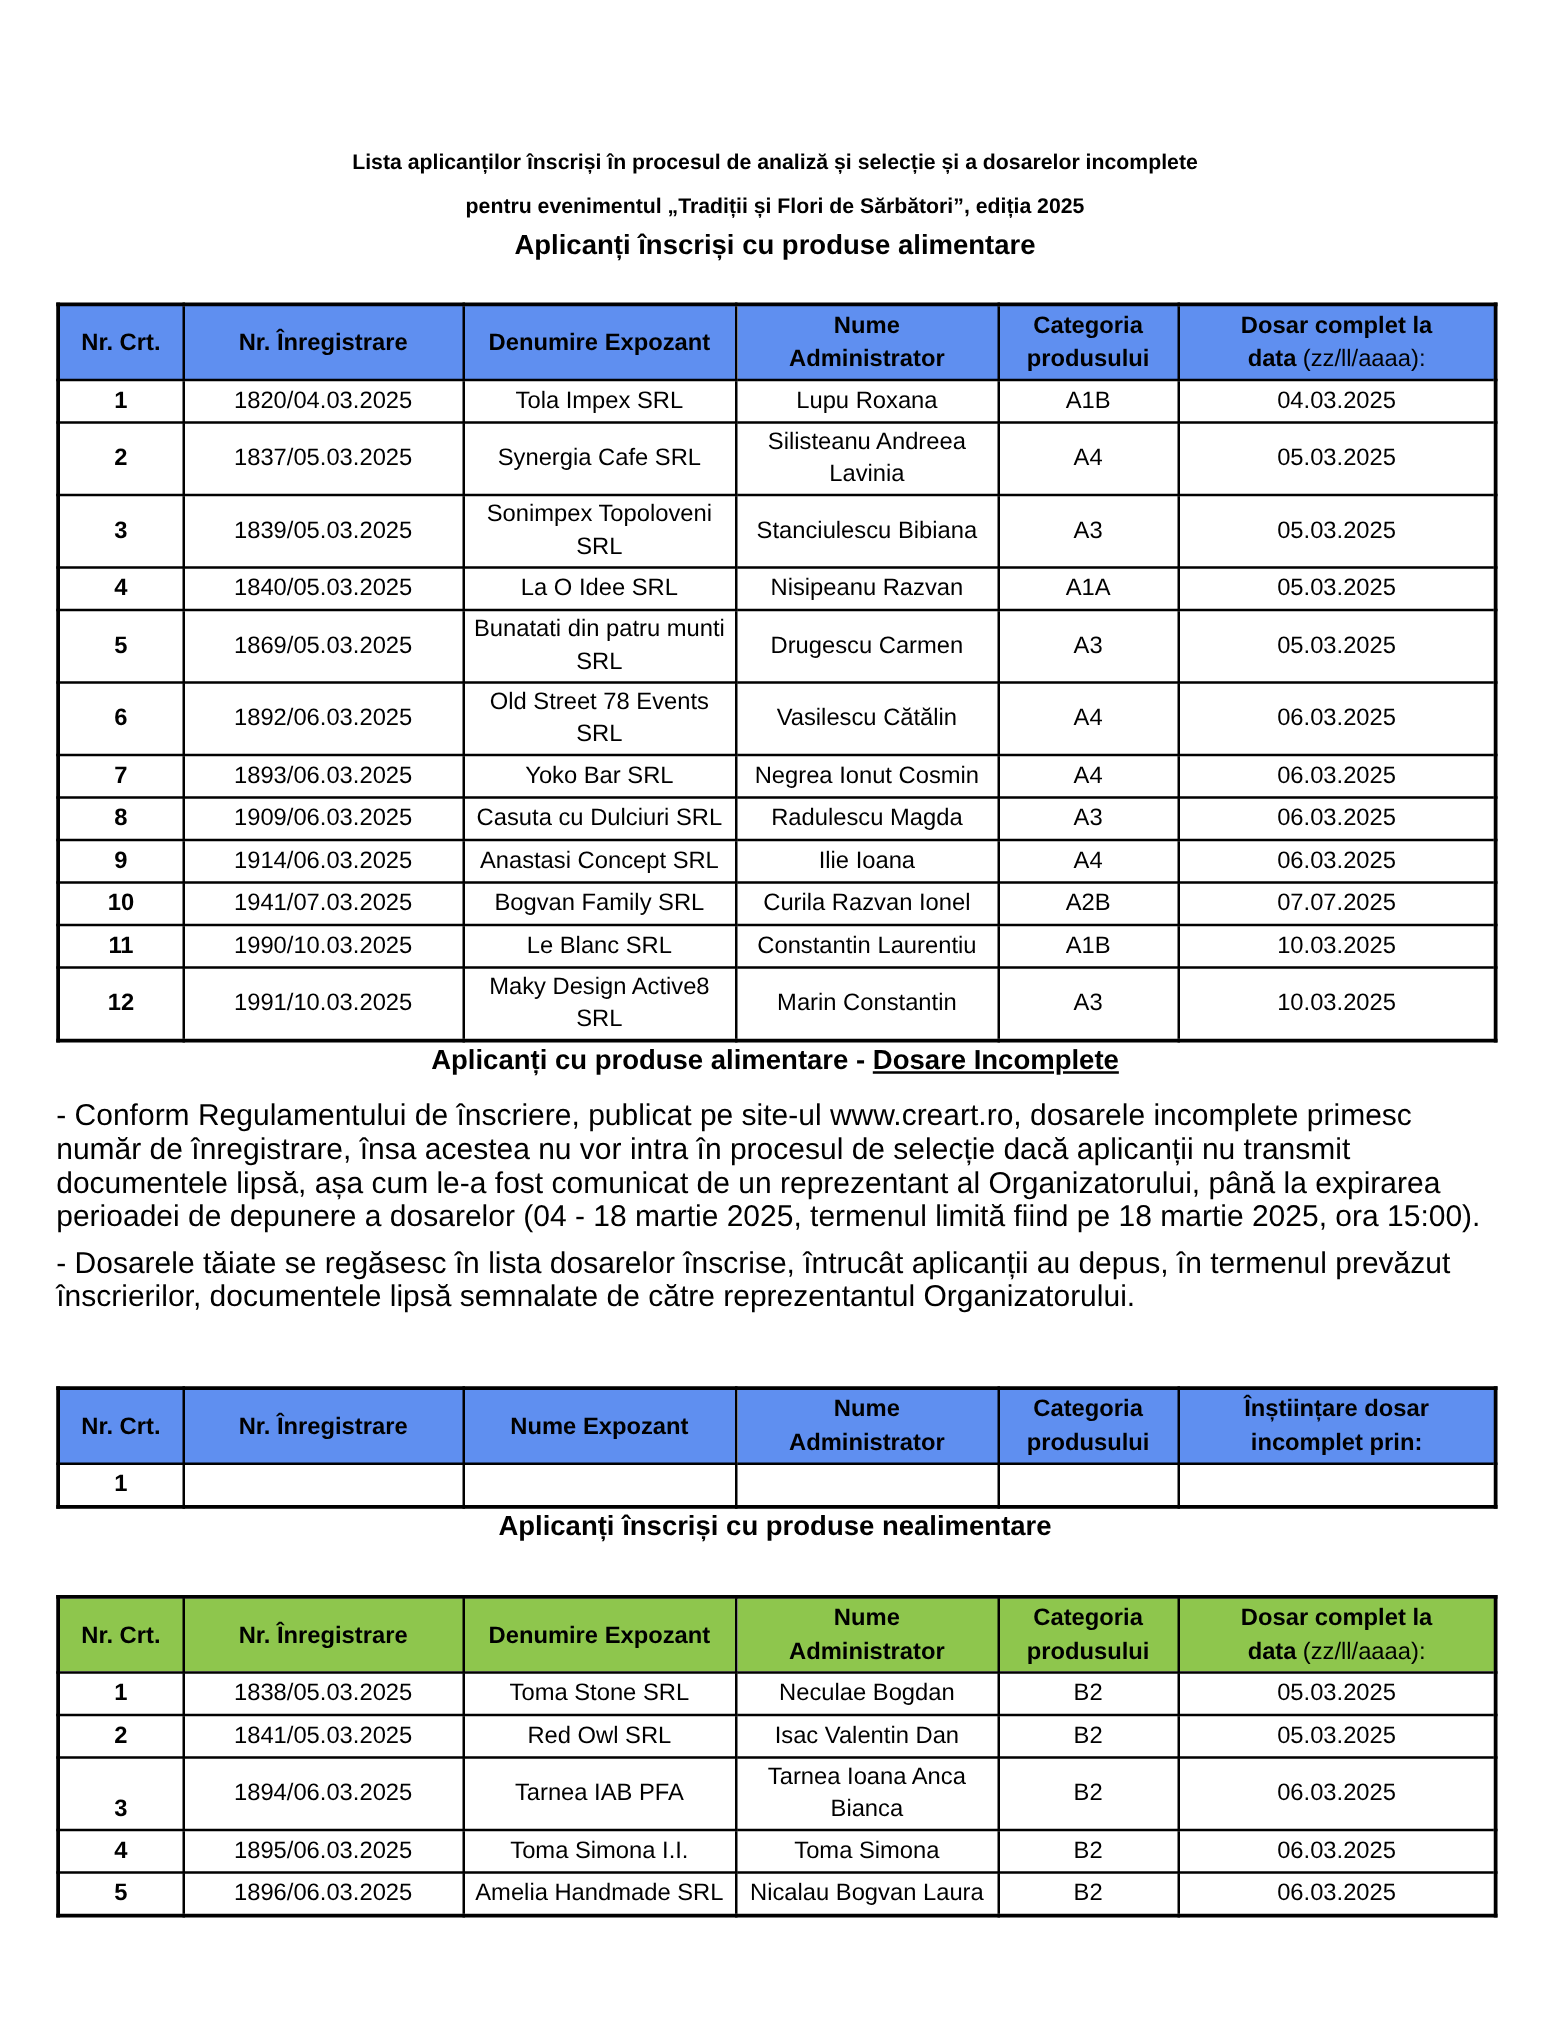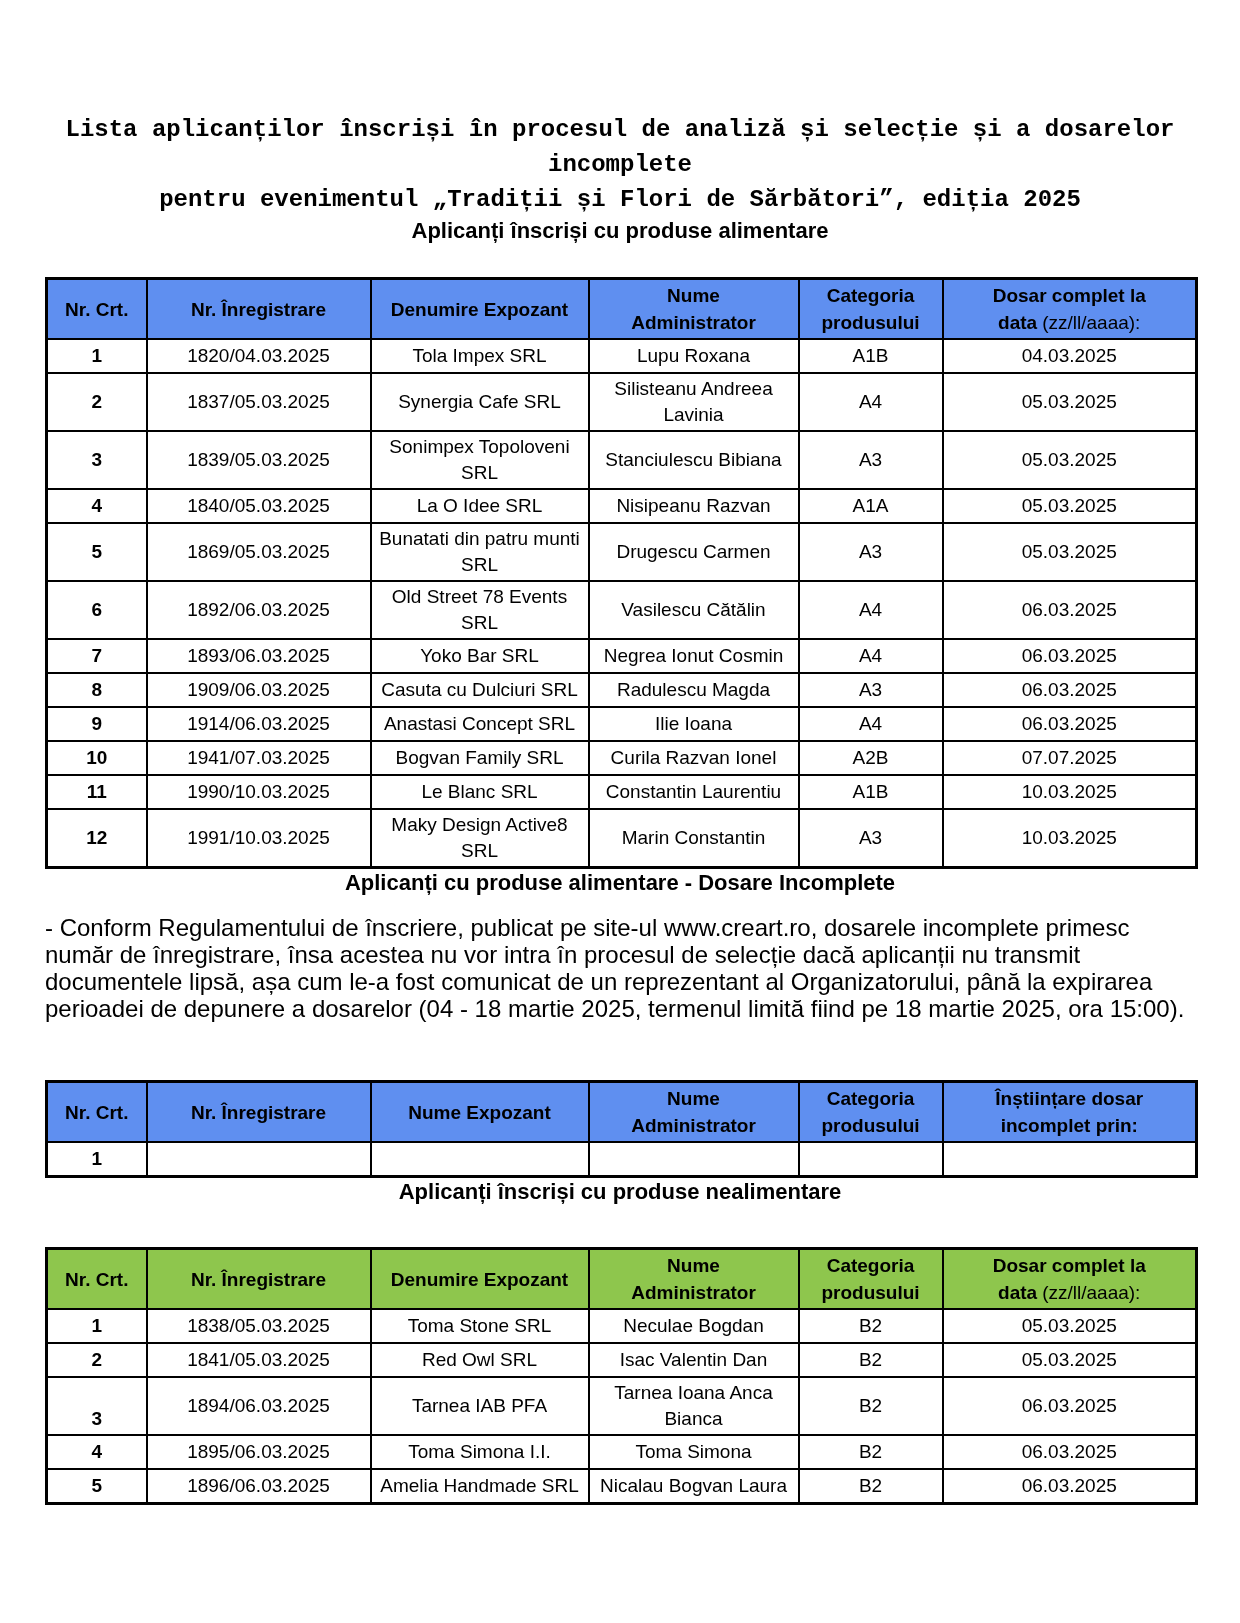--- a/index.html
+++ b/index.html
@@ -9,37 +9,36 @@
     overflow: hidden;
     background: #ffffff;
     color: #000000;
     font-family: "Liberation Sans", sans-serif;
   }
   .page { padding: 0 45px; }
 
   .doc-title {
     margin-top: 112px;
     text-align: center;
-    font-size: 24px;
+    font-size: 17px;
     font-weight: bold;
     line-height: 35px;
-    font-family: Liberation Mono, monospace;
   }
 
   h2.section-heading {
     margin: 0;
     text-align: center;
     font-size: 22px;
     font-weight: bold;
     line-height: 27px;
   }
   .heading-food { margin-top: 32px; }
   .heading-incomplete { margin-top: 56px; }
   .heading-nonfood { margin-top: 32px; }
-  .underline { }
+  .underline { text-decoration: underline; }
 
   table {
     border-collapse: collapse;
     table-layout: fixed;
     width: 1150px;
     border: 3px solid #000;
   }
   .table-food { margin-top: 33px; }
   .table-incomplete { margin-top: 58px; }
   .table-nonfood { margin-top: 42px; }
@@ -214,20 +213,21 @@
         <td>Marin Constantin</td>
         <td>A3</td>
         <td>10.03.2025</td>
       </tr>
     </tbody>
   </table>
 
   <h2 class="section-heading heading-incomplete"><span>Aplicanți cu produse alimentare - </span><span class="underline">Dosare Incomplete</span></h2>
 
   <p class="note-paragraph note-1">- Conform Regulamentului de înscriere, publicat pe site-ul www.creart.ro, dosarele incomplete primesc număr de înregistrare, însa acestea nu vor intra în procesul de selecție dacă aplicanții nu transmit documentele lipsă, așa cum le-a fost comunicat de un reprezentant al Organizatorului, până la expirarea perioadei de depunere a dosarelor (04 - 18 martie 2025, termenul limită fiind pe 18 martie 2025, ora 15:00).</p>
+  <p class="note-paragraph note-2">- Dosarele tăiate se regăsesc în lista dosarelor înscrise, întrucât aplicanții au depus, în termenul prevăzut înscrierilor, documentele lipsă semnalate de către reprezentantul Organizatorului.</p>
 
   <table class="table-incomplete">
     <colgroup>
       <col class="c1">
         <col class="c2">
         <col class="c3">
         <col class="c4">
         <col class="c5">
         <col class="c6">
     </colgroup>

